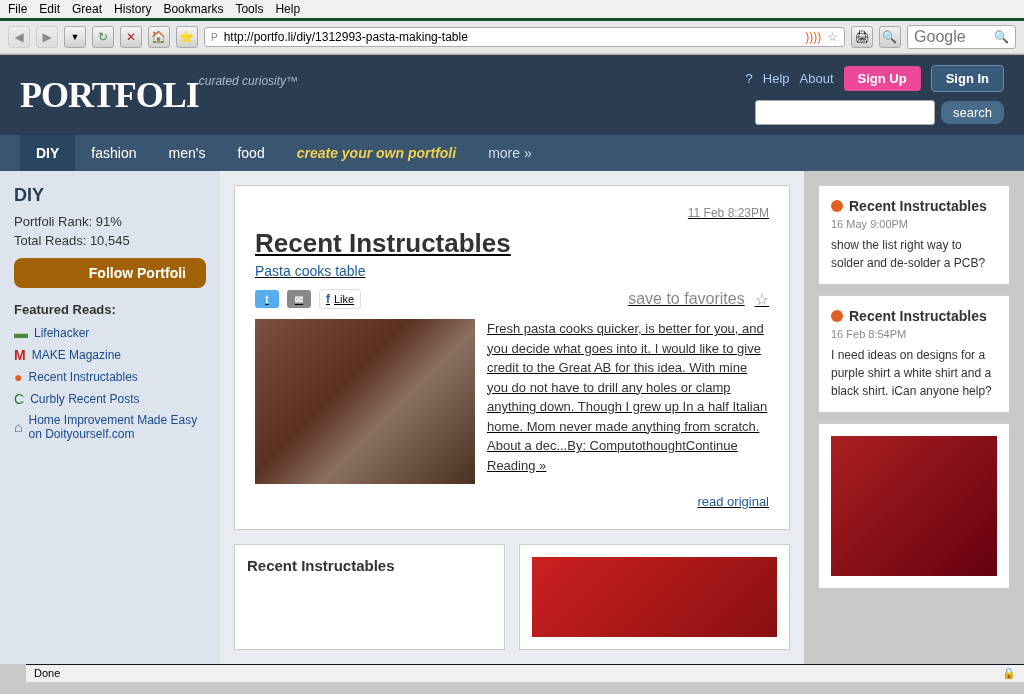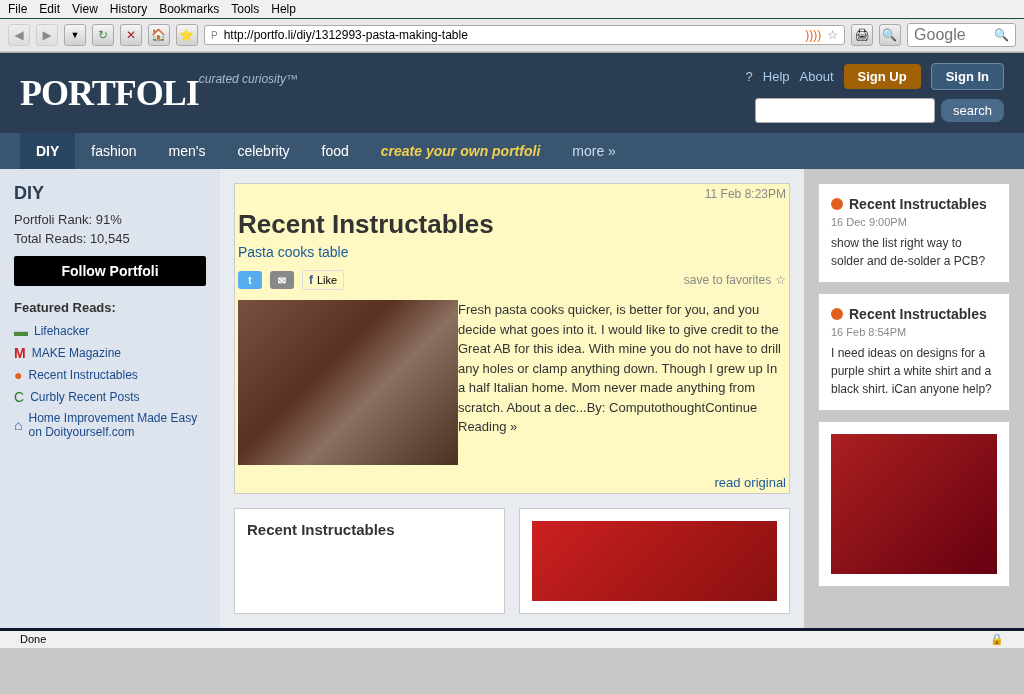--- a/index.html
+++ b/index.html
@@ -1,78 +1,78 @@
 <!DOCTYPE html>
 <html><head>
   <meta charset="utf-8">
   <style>
     * { margin: 0; padding: 0; box-sizing: border-box; }
     body { font-family: Arial, sans-serif; font-size: 13px; background: #c8c8c8; }
 
     
     .browser-chrome { background: #ddd; border-bottom: 1px solid #aaa; }
-    .menu-bar { display: flex; gap: 12px; padding: 2px 8px; font-size: 12px; background: #f0f0f0; border-bottom: 1px solid #14532d; }
+    .menu-bar { display: flex; gap: 12px; padding: 2px 8px; font-size: 12px; background: #f0f0f0; border-bottom: 3px solid #14532d; }
     .menu-bar span { cursor: pointer; }
     .toolbar { display: flex; align-items: center; gap: 6px; padding: 4px 8px; background: #e8e8e8; border-bottom: 1px solid #ccc; }
     .nav-btn { width: 22px; height: 22px; background: linear-gradient(#f5f5f5, #d0d0d0); border: 1px solid #aaa; border-radius: 3px; cursor: pointer; display: flex; align-items: center; justify-content: center; font-size: 12px; }
     .nav-btn.disabled { opacity: 0.4; }
     .address-bar { flex: 1; display: flex; align-items: center; background: white; border: 1px solid #aaa; border-radius: 3px; padding: 2px 6px; font-size: 12px; gap: 6px; }
     .address-bar input { border: none; outline: none; flex: 1; font-size: 12px; }
     .search-bar { display: flex; align-items: center; background: white; border: 1px solid #aaa; border-radius: 3px; padding: 2px 6px; }
     .search-bar input { border: none; outline: none; width: 100px; font-size: 16px; }
-    .status-bar { background: #f0f0f0; border-top: 3px solid #0f172a; padding: 2px 20px; font-size: 11px; display: flex; justify-content: space-between; }
+    .status-bar { background: #f0f0f0; border-top: 1px solid #0f172a; padding: 2px 8px; font-size: 11px; display: flex; justify-content: space-between; margin-left: 26px; }
 
     
     .site-header { background: #2a3d52; padding: 10px 20px; display: flex; align-items: center; justify-content: space-between; }
     .logo-area { display: flex; flex-direction: row; }
     .logo-text { font-size: 36px; font-weight: bold; color: white; font-family: 'Times New Roman', serif; letter-spacing: -1px; }
     .logo-sub { color: #aabbcc; font-size: 12px; font-style: italic; }
     .header-right { display: flex; flex-direction: column; align-items: flex-end; gap: 8px; }
     .header-links { display: flex; align-items: center; gap: 10px; }
     .header-link { color: #aaccee; font-size: 13px; text-decoration: none; cursor: pointer; }
-    .btn-signup { background: #a16207; color: white; padding: 5px 14px; border-radius: 4px; font-weight: bold; cursor: pointer; font-size: 13px; border: none; }
+    .btn-signup { background: #ec4899; color: white; padding: 5px 14px; border-radius: 4px; font-weight: bold; cursor: pointer; font-size: 13px; border: none; }
     .btn-signin { background: #3a5a7a; color: white; padding: 5px 14px; border-radius: 4px; font-weight: bold; cursor: pointer; font-size: 13px; border: 1px solid #6a8aaa; }
     .search-area { display: flex; align-items: center; gap: 6px; }
     .search-input { padding: 4px 8px; width: 180px; border: 1px solid #aaa; border-radius: 3px; }
     .search-btn { background: #4a6a8a; color: white; padding: 4px 12px; border: none; border-radius: 8px; cursor: pointer; font-size: 13px; }
 
     
     .nav-bar { background: #3a5570; padding: 0 20px; display: flex; align-items: center; gap: 0; }
     .nav-item { color: white; padding: 10px 16px; cursor: pointer; font-size: 14px; text-decoration: none; }
     .nav-item.active { background: #2a4560; font-weight: bold; }
     .nav-item.create { color: #f0d050; font-style: italic; font-weight: bold; }
     .nav-item.more { color: #ccddee; }
 
     
     .main-layout { display: flex; gap: 0; padding: 0; background: #c8c8c8; min-height: 450px; }
 
     
     .sidebar { width: 220px; background: #dde4ee; padding: 14px; flex-shrink: 0; }
     .sidebar-title { font-size: 18px; font-weight: bold; color: #2a3d52; margin-bottom: 8px; }
     .sidebar-stat { font-size: 13px; color: #333; margin-bottom: 4px; }
     .sidebar-stat strong { font-weight: normal; }
-    .follow-btn { background: #000000; color: white; border: none; padding: 7px 20px; border-radius: 2px; font-weight: bold; font-size: 14px; cursor: pointer; margin: 10px 0 14px 0; display: block; width: 100%; }
+    .follow-btn { background: #a16207; color: white; border: none; padding: 7px 20px; border-radius: 8px; font-weight: bold; font-size: 14px; cursor: pointer; margin: 10px 0 14px 0; display: block; width: 100%; text-align: right; }
     .featured-label { font-weight: bold; color: #333; margin-bottom: 8px; font-size: 13px; }
     .featured-item { display: flex; align-items: center; gap: 6px; margin-bottom: 6px; color: #1a4a8a; font-size: 12px; cursor: pointer; }
 
     
     .content-area { flex: 1; padding: 14px; background: #e8ecf0; }
 
     
-    .article-card { background: #fef9c3; border: 1px solid #ccc; padding: 3px; margin-bottom: 14px; }
+    .article-card { background: #ffffff; border: 1px solid #ccc; padding: 20px; margin-bottom: 14px; text-decoration: underline; }
     .article-meta { text-align: right; color: #888; font-size: 12px; margin-bottom: 8px; }
     .article-title { font-size: 26px; font-weight: bold; color: #333; margin-bottom: 4px; }
     .article-link { color: #1a5a9a; font-size: 14px; cursor: pointer; text-decoration: none; }
     .article-actions { display: flex; align-items: center; gap: 8px; margin: 10px 0; }
     .social-icon { width: 24px; height: 18px; background: #4a80c0; border-radius: 3px; display: flex; align-items: center; justify-content: center; color: white; font-size: 10px; font-weight: bold; cursor: pointer; }
     .social-icon.twitter { background: #55acee; }
     .social-icon.email { background: #888; }
     .fb-like { display: flex; align-items: center; gap: 4px; border: 1px solid #ddd; padding: 2px 6px; border-radius: 3px; font-size: 11px; cursor: pointer; }
-    .save-fav { margin-left: auto; color: #888; font-size: 12px; cursor: pointer; display: flex; align-items: center; gap: 4px; }
-    .article-body { display: flex; }
+    .save-fav { margin-left: auto; color: #888; font-size: 16px; cursor: pointer; display: flex; align-items: center; gap: 10px; }
+    .article-body { display: flex; gap: 12px; }
     .article-img { width: 220px; height: 165px; background: #8a6050; flex-shrink: 0; object-fit: cover; overflow: hidden; }
     .article-img-inner { width: 100%; height: 100%; background: linear-gradient(135deg, #7a5040 0%, #5a3020 40%, #8a7060 60%, #4a3020 100%); display: flex; align-items: center; justify-content: center; }
     .article-text { font-size: 13px; line-height: 1.5; color: #333; }
     .read-original { text-align: right; color: #1a5a9a; font-size: 13px; cursor: pointer; margin-top: 10px; }
 
     
     .bottom-cards { display: flex; gap: 14px; }
     .bottom-card { background: white; border: 1px solid #ccc; padding: 12px; flex: 1; }
     .bottom-card-title { font-size: 15px; font-weight: bold; color: #333; margin-bottom: 4px; }
     .bottom-card-date { color: #888; font-size: 11px; margin-bottom: 6px; }
@@ -87,21 +87,21 @@
     .orange-dot { width: 12px; height: 12px; background: #e06020; border-radius: 50%; flex-shrink: 0; }
     .right-img { width: 100%; height: 140px; background: linear-gradient(135deg, #aa2020, #660010); }
   </style>
 </head>
 <body>
 
 <div class="browser-chrome">
   <div class="menu-bar">
     <span>File</span>
     <span>Edit</span>
-    <span>View</span>
+    <span>Great</span>
     <span>History</span>
     <span>Bookmarks</span>
     <span>Tools</span>
     <span>Help</span>
   </div>
   <div class="toolbar">
     <div class="nav-btn disabled">◀</div>
     <div class="nav-btn disabled">▶</div>
     <div class="nav-btn" style="font-size:9px;">▼</div>
     <div class="nav-btn" style="color:#4a8a4a;">↻</div>
@@ -140,21 +140,20 @@
       <input class="search-input" type="text" placeholder="" style="">
       <button class="search-btn">search</button>
     </div>
   </div>
 </div>
 
 <div class="nav-bar">
   <a class="nav-item active">DIY</a>
   <a class="nav-item">fashion</a>
   <a class="nav-item">men's</a>
-  <a class="nav-item">celebrity</a>
   <a class="nav-item">food</a>
   <a class="nav-item create">create your own portfoli</a>
   <a class="nav-item more">more »</a>
 </div>
 
 <div class="main-layout">
 
   <div class="sidebar">
     <div class="sidebar-title">DIY</div>
     <div class="sidebar-stat">
@@ -228,21 +227,21 @@
       </div>
     </div>
   </div>
 
   <div class="right-sidebar">
     <div class="right-card">
       <div class="right-card-header">
         <div class="orange-dot"></div>
         <span>Recent Instructables</span>
       </div>
-      <div class="right-card-date">16 Dec 9:00PM</div>
+      <div class="right-card-date">16 May 9:00PM</div>
       <div class="right-card-text">show the list right way to solder and de-solder a PCB?</div>
     </div>
     <div class="right-card">
       <div class="right-card-header">
         <div class="orange-dot"></div>
         <span>Recent Instructables</span>
       </div>
       <div class="right-card-date">16 Feb 8:54PM</div>
       <div class="right-card-text">I need ideas on designs for a purple shirt a white shirt and a black shirt. iCan anyone help?</div>
     </div>

